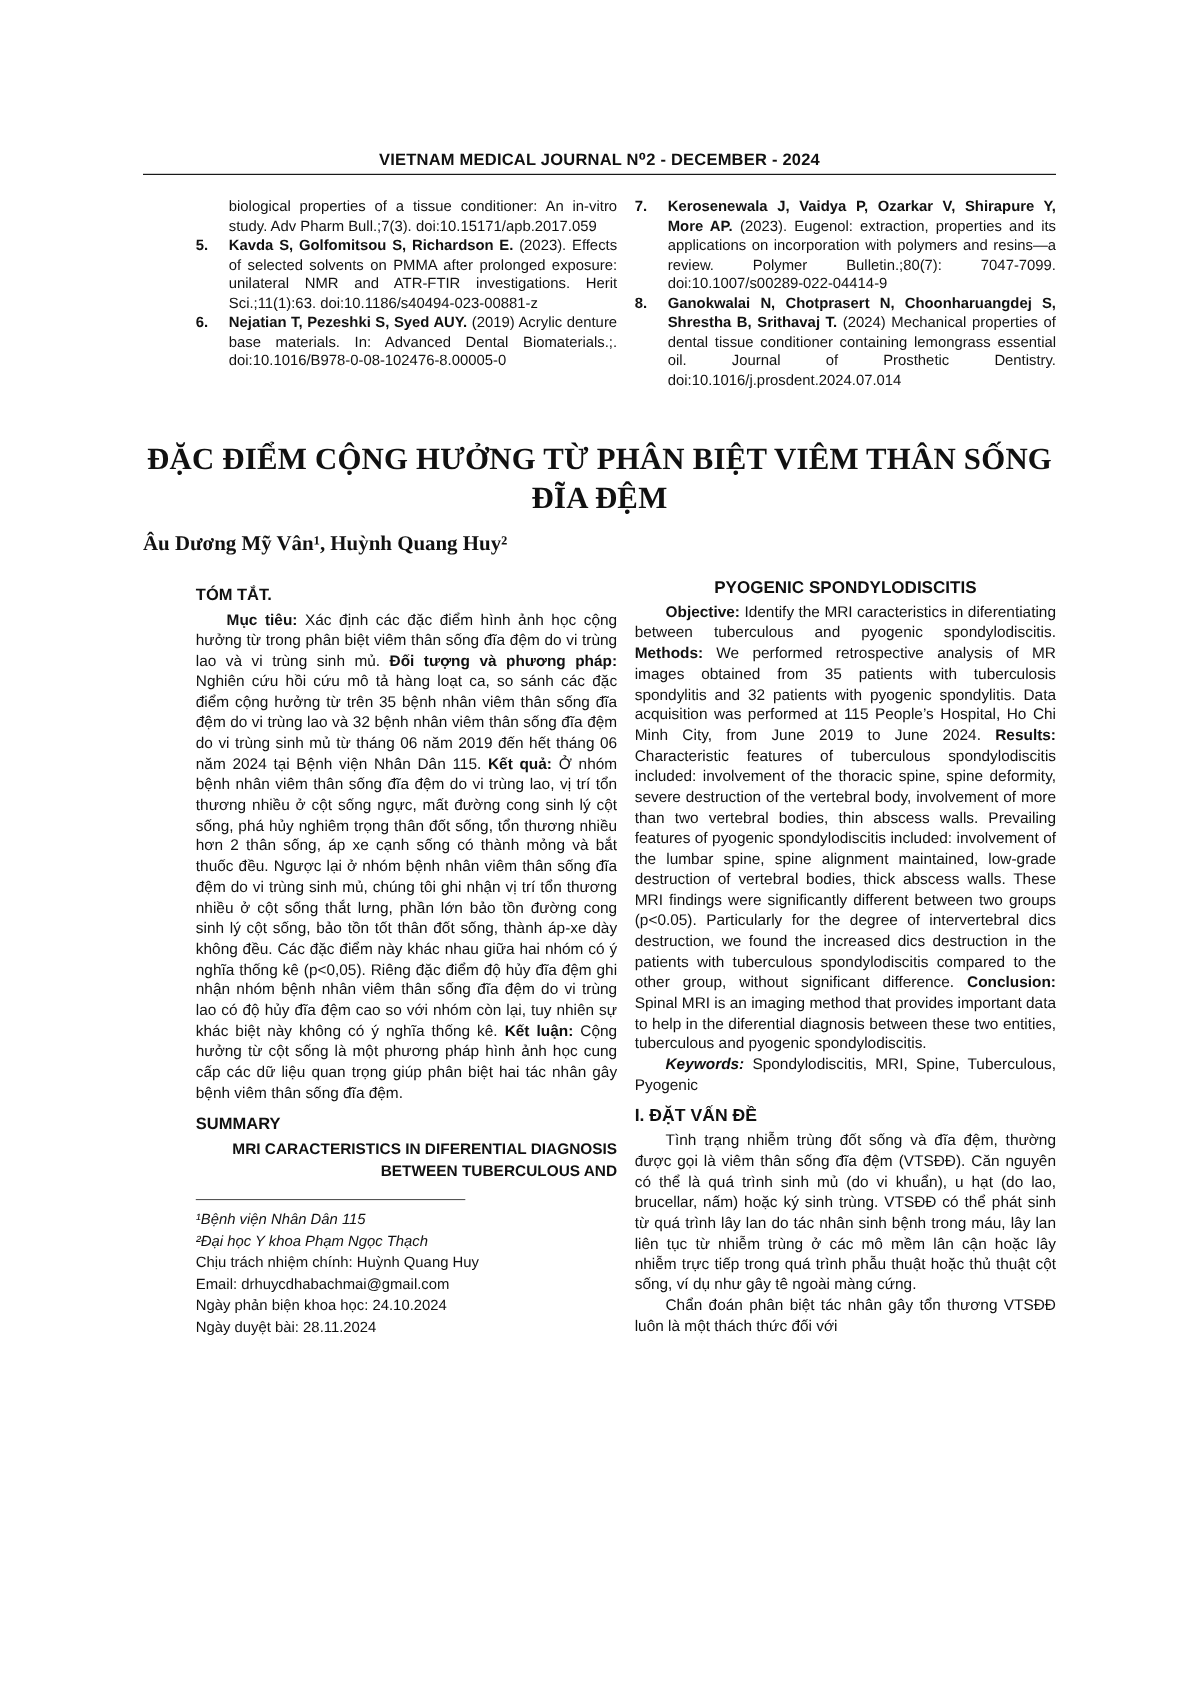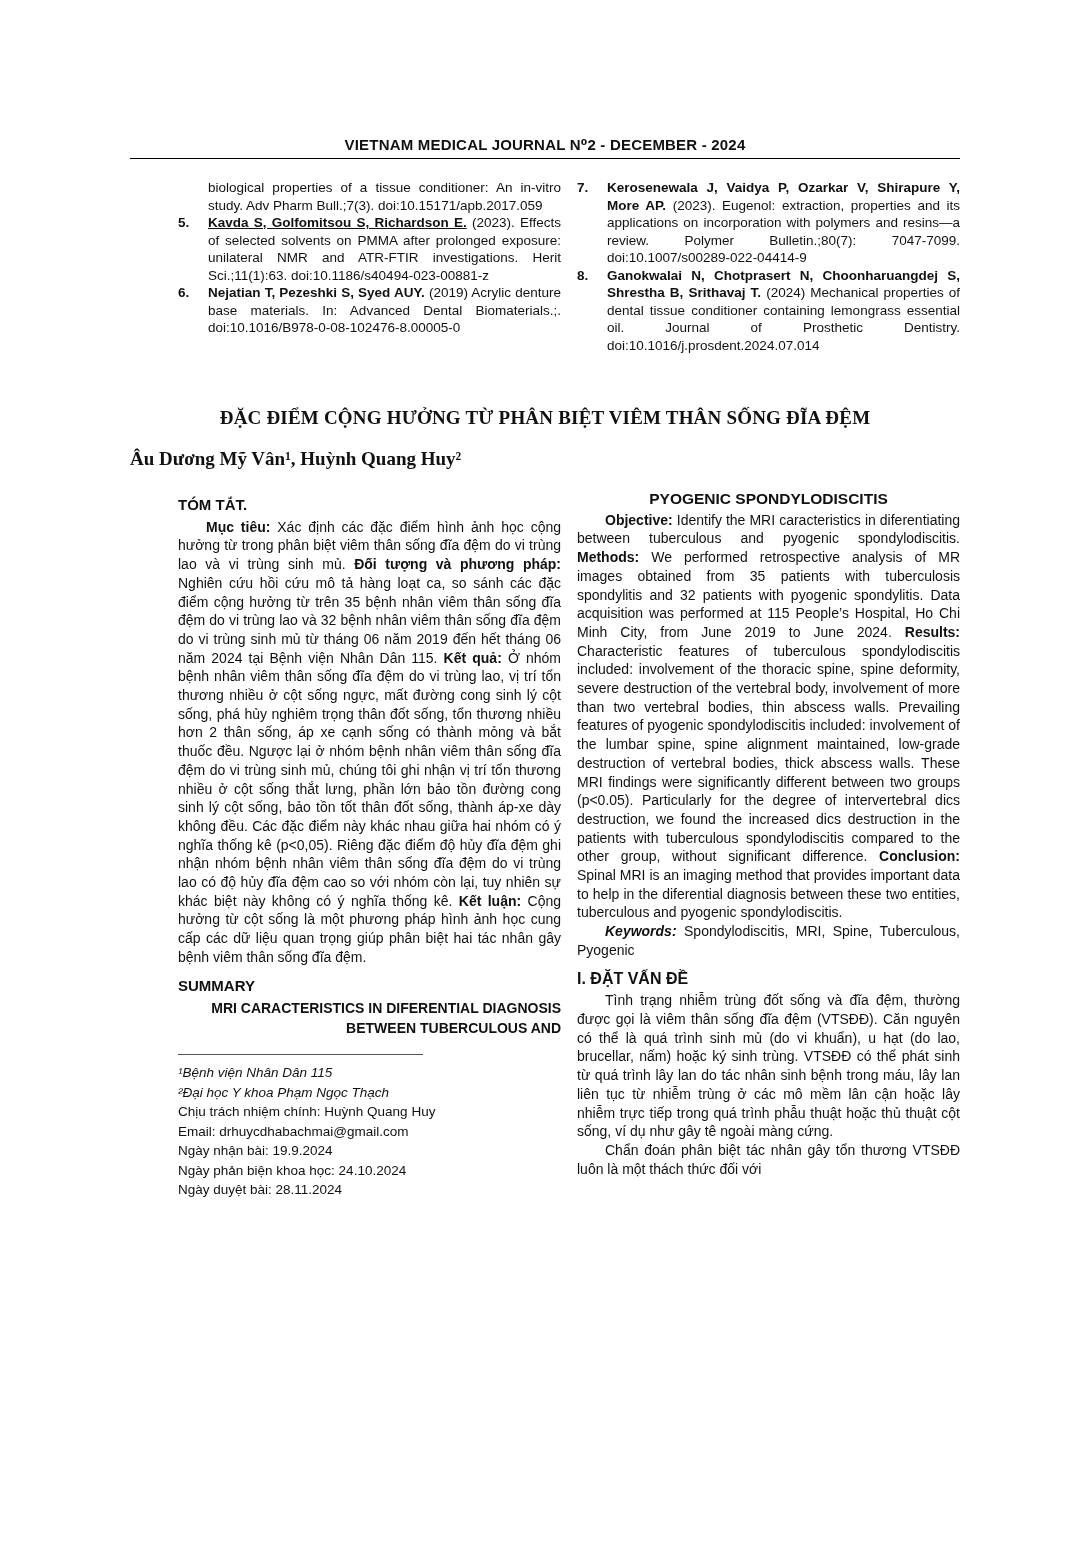--- a/index.html
+++ b/index.html
@@ -26,21 +26,21 @@
   .ref { position:relative; padding-left:30px; }
   .ref-num { position:absolute; left:0; top:0; font-weight:bold; }
   .ref-cont { padding-left:30px; }
 
   
   .article-title {
     margin-top:46px;
     text-align:center;
     font-family:"Liberation Serif","DejaVu Serif",serif;
     font-weight:bold;
-    font-size:19px; line-height:36px;
+    font-size:28px; line-height:36px;
     letter-spacing:0.2px;
   }
   .authors {
     margin-top:12px;
     text-align:left;
     font-family:"Liberation Serif","DejaVu Serif",serif;
     font-weight:bold;
     font-size:19px;
   }
 
@@ -64,21 +64,21 @@
 <div class="page">
 
   <div class="running-head">VIETNAM MEDICAL JOURNAL N⁰2 - DECEMBER - 2024</div>
   <hr class="head-rule">
 
   <div class="columns refs">
     <div class="col">
       <div class="ref-cont"><span>biological properties of a tissue conditioner: An in-vitro study. Adv Pharm Bull.;7(3). doi:10.15171/apb.2017.059</span></div>
       <div class="ref">
         <span class="ref-num">5.</span>
-        <span><span style="font-weight: bold; text-decoration: underline;">Kavda S, Golfomitsou S, Richardson E.</span><span> (2023). Effects of selected solvents on PMMA after prolonged exposure: unilateral NMR and ATR-FTIR investigations. Herit Sci.;11(1):63. doi:10.1186/s40494-023-00881-z</span></span>
+        <span><span style="font-weight: bold;">Kavda S, Golfomitsou S, Richardson E.</span><span> (2023). Effects of selected solvents on PMMA after prolonged exposure: unilateral NMR and ATR-FTIR investigations. Herit Sci.;11(1):63. doi:10.1186/s40494-023-00881-z</span></span>
       </div>
       <div class="ref">
         <span class="ref-num">6.</span>
         <span><span style="font-weight: bold;">Nejatian T, Pezeshki S, Syed AUY.</span><span> (2019) Acrylic denture base materials. In: Advanced Dental Biomaterials.;. doi:10.1016/B978-0-08-102476-8.00005-0</span></span>
       </div>
     </div>
     <div class="col">
       <div class="ref">
         <span class="ref-num">7.</span>
         <span><span style="font-weight: bold;">Kerosenewala J, Vaidya P, Ozarkar V, Shirapure Y, More AP.</span><span> (2023). Eugenol: extraction, properties and its applications on incorporation with polymers and resins—a review. Polymer Bulletin.;80(7): 7047-7099. doi:10.1007/s00289-022-04414-9</span></span>
@@ -103,21 +103,20 @@
 
       <h3 class="sect" style="margin-top:10px">SUMMARY</h3>
       <div class="summary-sub">MRI CARACTERISTICS IN DIFERENTIAL DIAGNOSIS BETWEEN TUBERCULOUS AND</div>
 
       <hr class="fn-rule">
       <div class="footnotes">
         <div class="it">¹Bệnh viện Nhân Dân 115</div>
         <div class="it">²Đại học Y khoa Phạm Ngọc Thạch</div>
         <div>Chịu trách nhiệm chính: Huỳnh Quang Huy</div>
         <div>Email: drhuycdhabachmai@gmail.com</div>
-        <div>Ngày nhận bài: 19.9.2024</div>
         <div>Ngày phản biện khoa học: 24.10.2024</div>
         <div>Ngày duyệt bài: 28.11.2024</div>
       </div>
     </div>
 
     <div class="col">
       <div class="center-head">PYOGENIC SPONDYLODISCITIS</div>
       <p><span style="font-weight: bold;">Objective:</span><span> Identify the MRI caracteristics in diferentiating between tuberculous and pyogenic spondylodiscitis. </span><span style="font-weight: bold;">Methods:</span><span> We performed retrospective analysis of MR images obtained from 35 patients with tuberculosis spondylitis and 32 patients with pyogenic spondylitis. Data acquisition was performed at 115 People’s Hospital, Ho Chi Minh City, from June 2019 to June 2024. </span><span style="font-weight: bold;">Results:</span><span> Characteristic features of tuberculous spondylodiscitis included: involvement of the thoracic spine, spine deformity, severe destruction of the vertebral body, involvement of more than two vertebral bodies, thin abscess walls. Prevailing features of pyogenic spondylodiscitis included: involvement of the lumbar spine, spine alignment maintained, low-grade destruction of vertebral bodies, thick abscess walls. These MRI findings were significantly different between two groups (p&lt;0.05). Particularly for the degree of intervertebral dics destruction, we found the increased dics destruction in the patients with tuberculous spondylodiscitis compared to the other group, without significant difference. </span><span style="font-weight: bold;">Conclusion:</span><span> Spinal MRI is an imaging method that provides important data to help in the diferential diagnosis between these two entities, tuberculous and pyogenic spondylodiscitis.</span></p>
       <p><span style="font-weight: bold; font-style: italic;">Keywords:</span><span> Spondylodiscitis, MRI, Spine, Tuberculous, Pyogenic</span></p>
 

